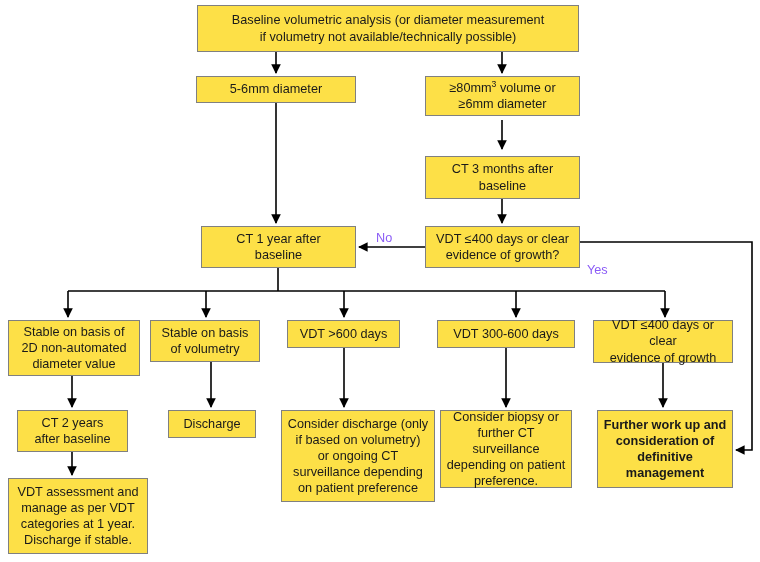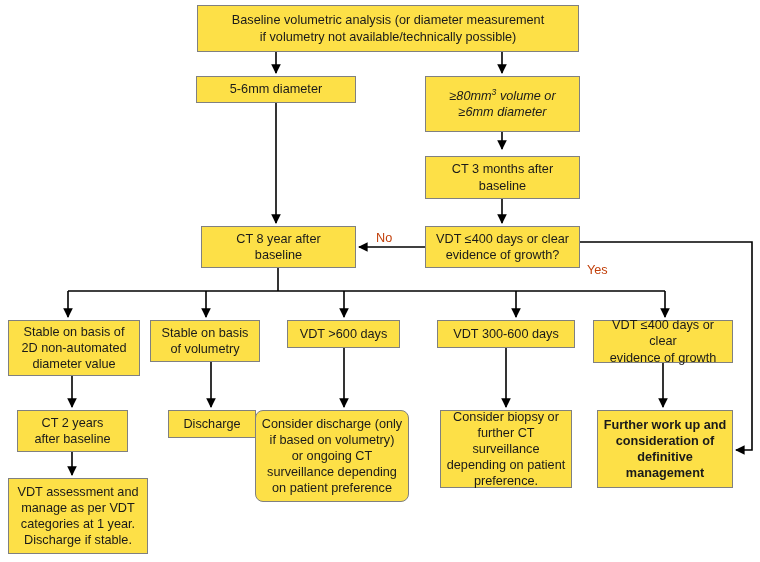--- a/index.html
+++ b/index.html
@@ -40,21 +40,21 @@
     z-index: 2;
   }
   .node-text {
     display: block;
     white-space: pre-line;
   }
   .edge-label {
     position: absolute;
     font-family: "Liberation Sans", sans-serif;
     font-size: 12.7px;
-    color: #c2410c;
+    color: #8b5cf6;
     background: #ffffff;
     padding: 0 2px;
     z-index: 3;
     line-height: 1;
   }
   sup {
     font-size: 0.68em;
     vertical-align: super;
     line-height: 0;
   }
@@ -108,31 +108,31 @@
 
   <div class="node" style="left:197px; top:5px; width:382px; height:47px;">
     <span class="node-text">Baseline volumetric analysis (or diameter measurement
 if volumetry not available/technically possible)</span>
   </div>
 
   <div class="node" style="left:196px; top:76px; width:160px; height:27px;">
     <span class="node-text">5-6mm diameter</span>
   </div>
 
-  <div class="node" style="left:425px; top:76px; width:155px; height:56px;font-style:italic;">
+  <div class="node" style="left:425px; top:76px; width:155px; height:40px;">
     <span class="node-text">≥80mm<sup>3</sup> volume or<br>≥6mm diameter</span>
   </div>
 
   <div class="node" style="left:425px; top:156px; width:155px; height:43px;">
     <span class="node-text">CT 3 months after
 baseline</span>
   </div>
 
   <div class="node" style="left:201px; top:226px; width:155px; height:42px;">
-    <span class="node-text">CT 8 year after
+    <span class="node-text">CT 1 year after
 baseline</span>
   </div>
 
   <div class="node" style="left:425px; top:226px; width:155px; height:42px;">
     <span class="node-text">VDT ≤400 days or clear
 evidence of growth?</span>
   </div>
 
   <div class="node" style="left:8px; top:320px; width:132px; height:56px;">
     <span class="node-text">Stable on basis of
@@ -160,21 +160,21 @@
 
   <div class="node" style="left:17px; top:410px; width:111px; height:42px;">
     <span class="node-text">CT 2 years
 after baseline</span>
   </div>
 
   <div class="node" style="left:168px; top:410px; width:88px; height:28px;">
     <span class="node-text">Discharge</span>
   </div>
 
-  <div class="node" style="left:255px; top:410px; width:154px; height:92px;border-radius:8px;">
+  <div class="node" style="left:281px; top:410px; width:154px; height:92px;">
     <span class="node-text">Consider discharge (only
 if based on volumetry)
 or ongoing CT
 surveillance depending
 on patient preference</span>
   </div>
 
   <div class="node" style="left:440px; top:410px; width:132px; height:78px;">
     <span class="node-text">Consider biopsy or
 further CT surveillance

